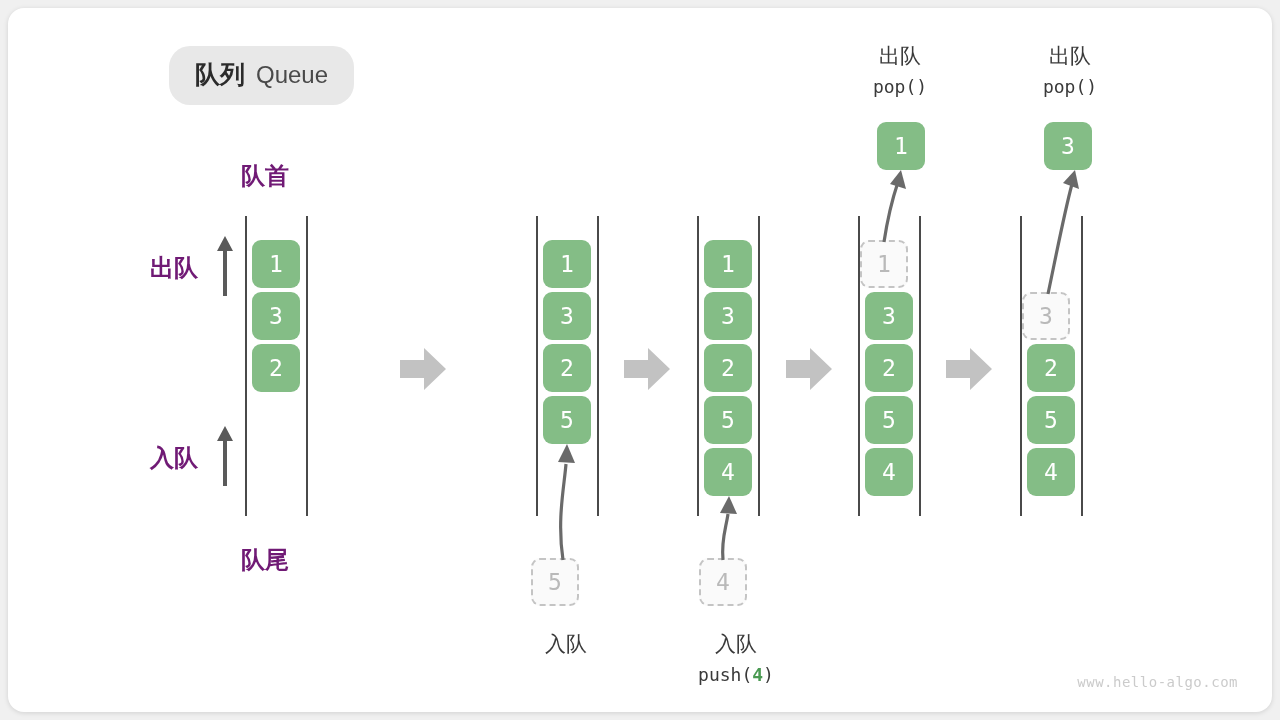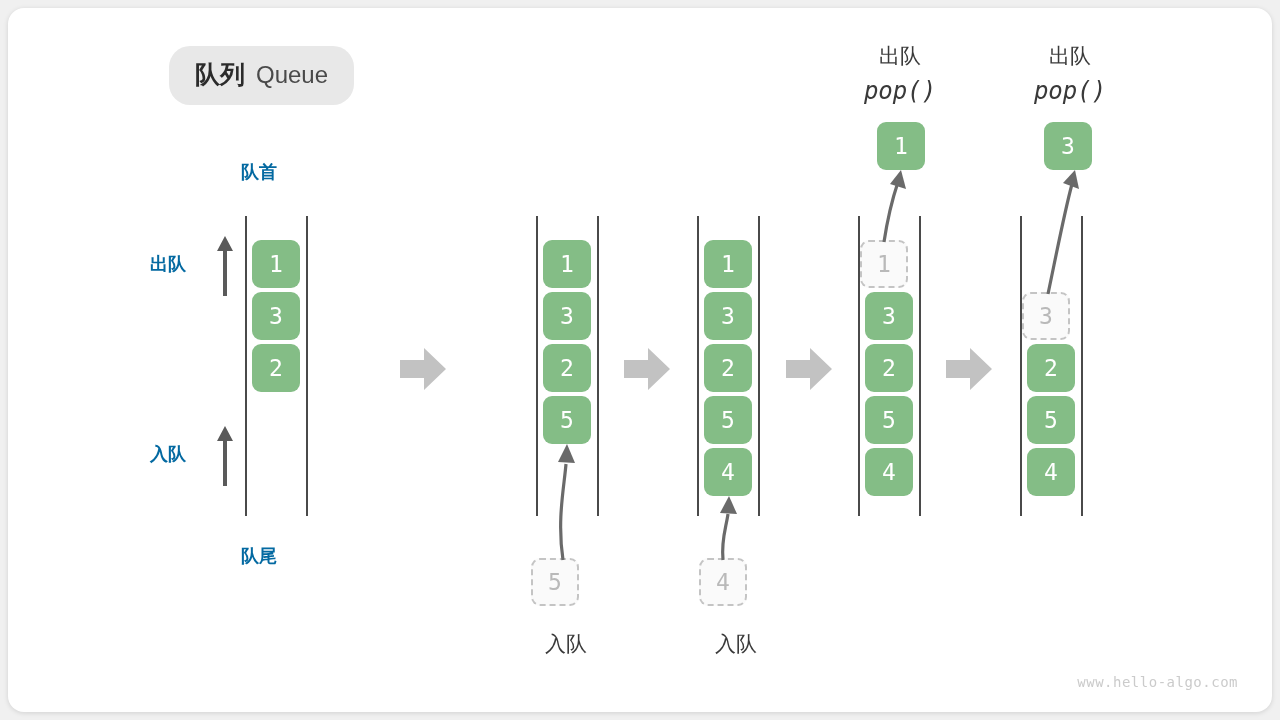--- a/index.html
+++ b/index.html
@@ -31,35 +31,34 @@
     font-size:25px;font-weight:bold;color:#2b2b2b;
     font-family:"Liberation Sans", sans-serif;
   }
   #title-badge .en{
     font-size:24px;color:#4a4a4a;
     font-family:Liberation Sans, sans-serif;
   }
 
   
   .cn-bold{
-    font-size:18px;font-weight:bold;color:#0369a1;
+    font-size:24px;font-weight:bold;color:#701a75;
     font-family:"Liberation Sans", sans-serif;
     white-space:nowrap;
   }
   .op-label{
     text-align:center;white-space:nowrap;line-height:1.55;
   }
   .op-label .cn{
     display:block;font-size:21px;color:#3a3a3a;
     font-family:"Liberation Sans", sans-serif;
   }
   .op-label .code{
-    display:block;font-size:24px;color:#3a3a3a;
+    display:block;font-size:18px;color:#3a3a3a;
     font-family:"DejaVu Sans Mono", monospace;
-    font-style:italic;
   }
   .op-label .code .num{color:#4a9a52;font-weight:bold;}
 
   
   .rail{
     width:2px;background:#4a4a4a;
   }
 
   
   .cell{
@@ -160,20 +159,21 @@
 
   <div class="abs cell ghost" style="left:691px;top:550px;">4</div>
 
   <svg class="abs" style="left:700px;top:484px;" width="36" height="70">
     <path d="M15,68 C13,48 18,36 20,22" stroke="#6a6a6a" stroke-width="3.2" fill="none"></path>
     <polygon points="21,4 12,21 29,22" fill="#6a6a6a"></polygon>
   </svg>
 
   <div class="abs op-label" style="left:648px;top:620px;width:160px;">
     <span class="cn">入队</span>
+    <span class="code"><span>push(</span><span class="num">4</span><span>)</span></span>
   </div>
 
   <svg class="abs" style="left:778px;top:340px;" width="48" height="42">
     <polygon points="0,12 24,12 24,0 46,21 24,42 24,30 0,30" fill="#c2c2c2"></polygon>
   </svg>
 
   <div class="abs rail" style="left:850px;top:208px;height:300px;"></div>
   <div class="abs rail" style="left:911px;top:208px;height:300px;"></div>
 
   <div class="abs cell ghost" style="left:852px;top:232px;">1</div>

